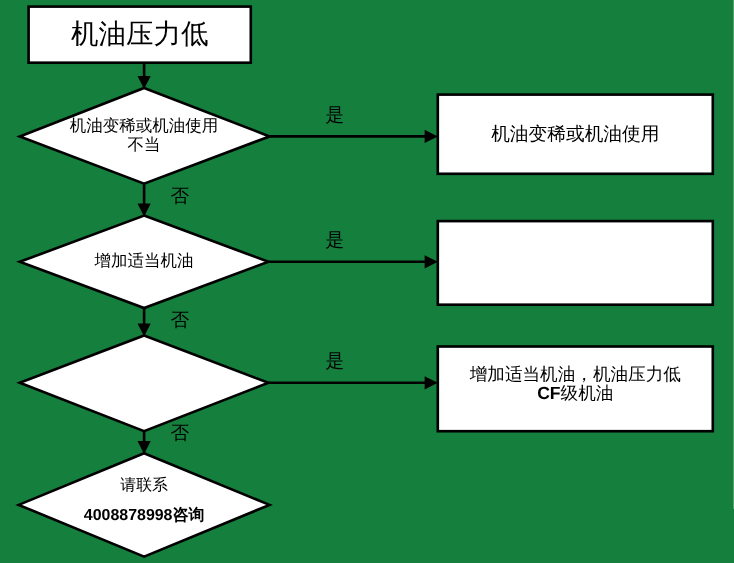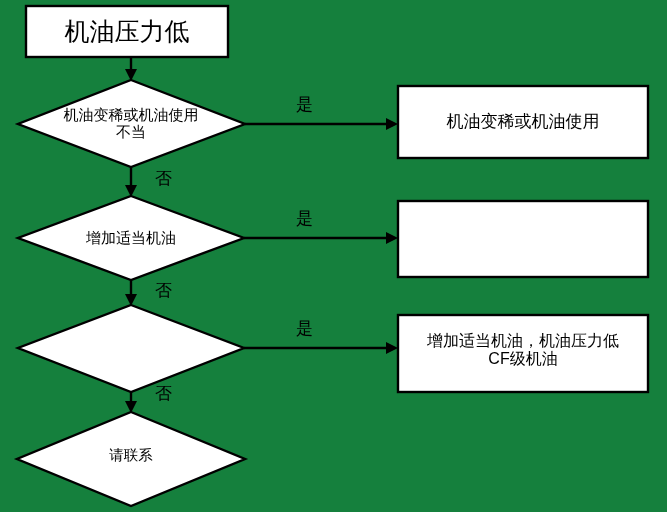--- a/index.html
+++ b/index.html
@@ -58,21 +58,21 @@
     color: #000000;
     font-size: 17px;
     line-height: 1;
     font-family: "Liberation Serif", "DejaVu Serif", serif;
   }
   .t-start  { font-size: 25px; }
   .t-dec    { font-size: 15px; }
   .t-dec-sm { font-size: 14.5px; gap: 12px; }
   .t-res    { font-size: 17px; }
   .t-res2   { font-size: 16px; }
-  .bold-seg { font-weight: normal; font-family: "Liberation Sans", sans-serif; }
+  .bold-seg { font-weight: bold; font-family: "Liberation Sans", sans-serif; }
   .contact-line2 { font-weight: bold; }
 </style>
 </head>
 <body>
 
 <div id="flow-root">
 
   <svg class="flow-svg" viewBox="0 0 667 512" xmlns="http://www.w3.org/2000/svg">
 
     <rect class="shape-stroke" x="26" y="6" width="202" height="51"></rect>
@@ -118,20 +118,21 @@
   <div class="node-text t-dec" style="left:21px; top:104px; width:220px; height:40px; flex-direction:column;">
     <span>机油变稀或机油使用</span>
     <span>不当</span>
   </div>
 
   <div class="node-text t-dec" style="left:21px; top:226px; width:220px; height:24px;">增加适当机油</div>
 
 
   <div class="node-text t-dec-sm" style="left:21px; top:434px; width:220px; height:42px; flex-direction:column;">
     <span>请联系</span>
+    <span class="contact-line2"><span class="bold-seg">4008878998</span><span>咨询</span></span>
   </div>
 
   <div class="node-text t-res" style="left:398px; top:86px; width:250px; height:72px;">机油变稀或机油使用</div>
 
 
   <div class="node-text t-res2" style="left:398px; top:327px; width:250px; height:46px; flex-direction:column;">
     <span>增加适当机油，机油压力低</span>
     <span><span class="bold-seg">CF</span><span>级机油</span></span>
   </div>
 

